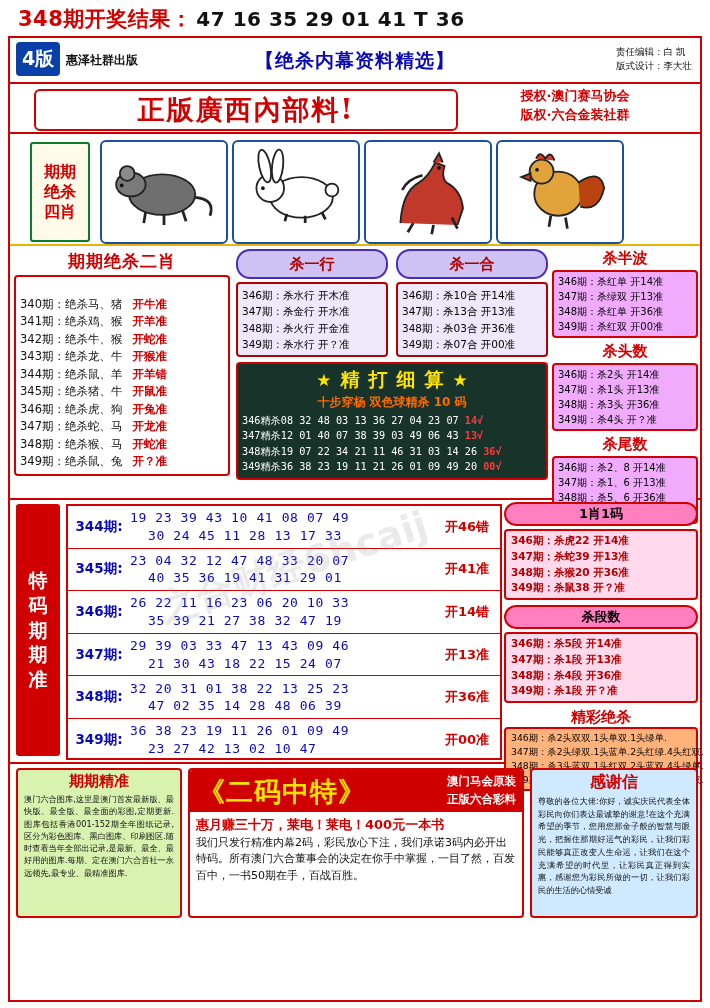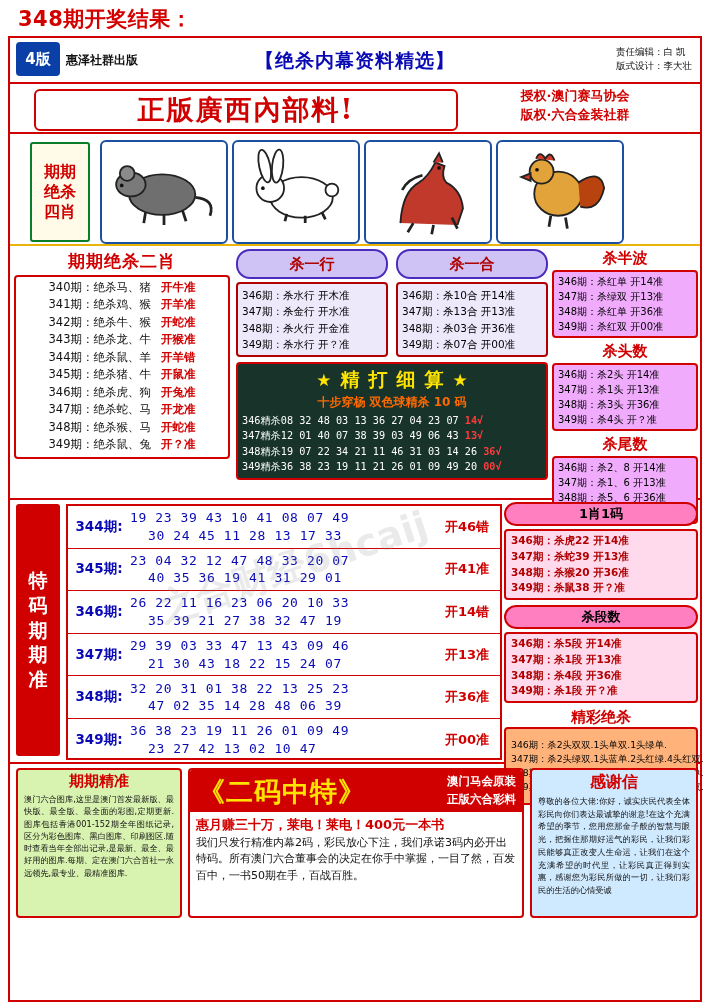--- a/index.html
+++ b/index.html
@@ -25,21 +25,21 @@
   .sheet{
     position:absolute;left:8px;top:36px;width:694px;height:966px;
     border:2px solid #d10000;box-sizing:border-box;background:#fff;
   }
 
   
   .hdr{position:relative;height:44px;border-bottom:2px solid #d10000;}
   .ban4{
     position:absolute;left:6px;top:4px;width:44px;height:34px;background:#0b3fa8;color:#fff;
     border-radius:4px;display:flex;align-items:center;justify-content:center;
-    font-weight:bold;font-size:15px;
+    font-weight:bold;font-size:19px;
   }
   .hdr .pub{position:absolute;left:56px;top:14px;font-size:12px;color:#111;font-weight:bold;}
   .hdr .mid{
     position:absolute;left:0;right:0;top:10px;text-align:center;
     font-size:19px;font-weight:bold;color:#0a0ab5;letter-spacing:1px;
   }
   .hdr .credits{position:absolute;right:8px;top:7px;text-align:left;font-size:9.5px;line-height:1.5;color:#111;}
 
   
   .titlerow{position:relative;height:48px;border-bottom:2px solid #d10000;}
@@ -72,21 +72,21 @@
   
   .body3{position:relative;height:252px;border-bottom:2px solid #d10000;}
   .colL{position:absolute;left:4px;top:3px;width:216px;}
   .colM{position:absolute;left:226px;top:3px;width:312px;}
   .colR{position:absolute;left:542px;top:3px;width:146px;}
 
   .boxTitleRed{
     text-align:center;color:#d10000;font-weight:bold;font-size:17px;
     font-family:"DejaVu Serif",serif;letter-spacing:1px;margin:1px 0 2px;
   }
-  .panelL{border:2px solid #d10000;border-radius:4px;padding:2px 4px 3px;background:#fff;text-align:center;}
+  .panelL{border:2px solid #d10000;border-radius:4px;padding:19px 4px 3px;background:#fff;}
   .lrow{font-size:11.5px;color:#111;line-height:1.52;white-space:nowrap;}
   .lrow .hit{color:#d10000;font-weight:bold;margin-left:10px;}
 
   .pillrow{display:flex;gap:8px;}
   .pill{
     flex:1;height:26px;border:2px solid #4b2bbd;border-radius:14px;background:#cfc3f5;
     display:flex;align-items:center;justify-content:center;color:#b00000;font-weight:bold;font-size:15px;
   }
   .twocol{display:flex;gap:8px;margin-top:3px;}
   .miniBox{
@@ -127,21 +127,21 @@
   .nres{width:66px;text-align:center;font-size:13px;font-weight:bold;color:#d10000;flex:none;}
 
   .rCol2{position:absolute;left:494px;top:2px;width:194px;}
   .hdrPink{
     background:#ff7fc0;border:2px solid #d10000;border-radius:12px;text-align:center;
     font-size:13px;font-weight:bold;color:#000;padding:1px 0;margin-bottom:3px;
   }
   .pinkBox{border:2px solid #d10000;border-radius:4px;background:#ffd9ec;padding:2px 5px;margin-bottom:5px;}
   .pinkBox .rline{color:#b00000;font-weight:bold;font-size:10.5px;}
   .hdrRedText{text-align:center;font-size:15px;font-weight:bold;color:#d10000;font-family:"DejaVu Serif",serif;}
-  .orangeBox{border:2px solid #d10000;border-radius:4px;background:#ffb27a;padding:9px 5px;}
+  .orangeBox{border:2px solid #d10000;border-radius:4px;background:#ffb27a;padding:2px 5px;}
   .orangeBox .rline{font-size:9.3px;color:#000;}
 
   
   .bottom{position:relative;height:158px;padding-left:6px;}
   .bL{position:absolute;left:6px;top:4px;width:166px;height:150px;border:2px solid #d10000;border-radius:4px;background:#d8f2b0;box-sizing:border-box;}
   .bL .bt{text-align:center;font-size:15px;font-weight:bold;color:#d10000;margin-top:2px;font-family:"DejaVu Serif",serif;}
   .bL .bp{font-size:8.2px;line-height:1.5;color:#111;padding:2px 6px;text-align:justify;}
   .bM{position:absolute;left:178px;top:4px;width:336px;height:150px;border:2px solid #d10000;border-radius:4px;background:#fff;box-sizing:border-box;overflow:hidden;}
   .bmTop{position:relative;height:42px;background:#d10000;}
   .bmTop .t1{position:absolute;left:8px;top:4px;font-size:27px;font-weight:bold;color:#ffe400;font-family:"DejaVu Serif",serif;letter-spacing:1px;}
@@ -162,20 +162,21 @@
     font-weight:bold;pointer-events:none;white-space:nowrap;
   }
 </style>
 </head>
 <body>
 
 <div class="page">
 
   <div class="topline">
     <span>348期开奖结果：</span>
+    <span class="nums">47 16 35 29 01 41 T 36</span>
   </div>
 
   <div class="sheet">
 
     <div class="hdr">
       <div class="ban4">4版</div>
       <div class="pub">惠泽社群出版</div>
       <div class="mid">【绝杀内幕资料精选】</div>
       <div class="credits">
         <div>责任编辑：白  凯</div>

